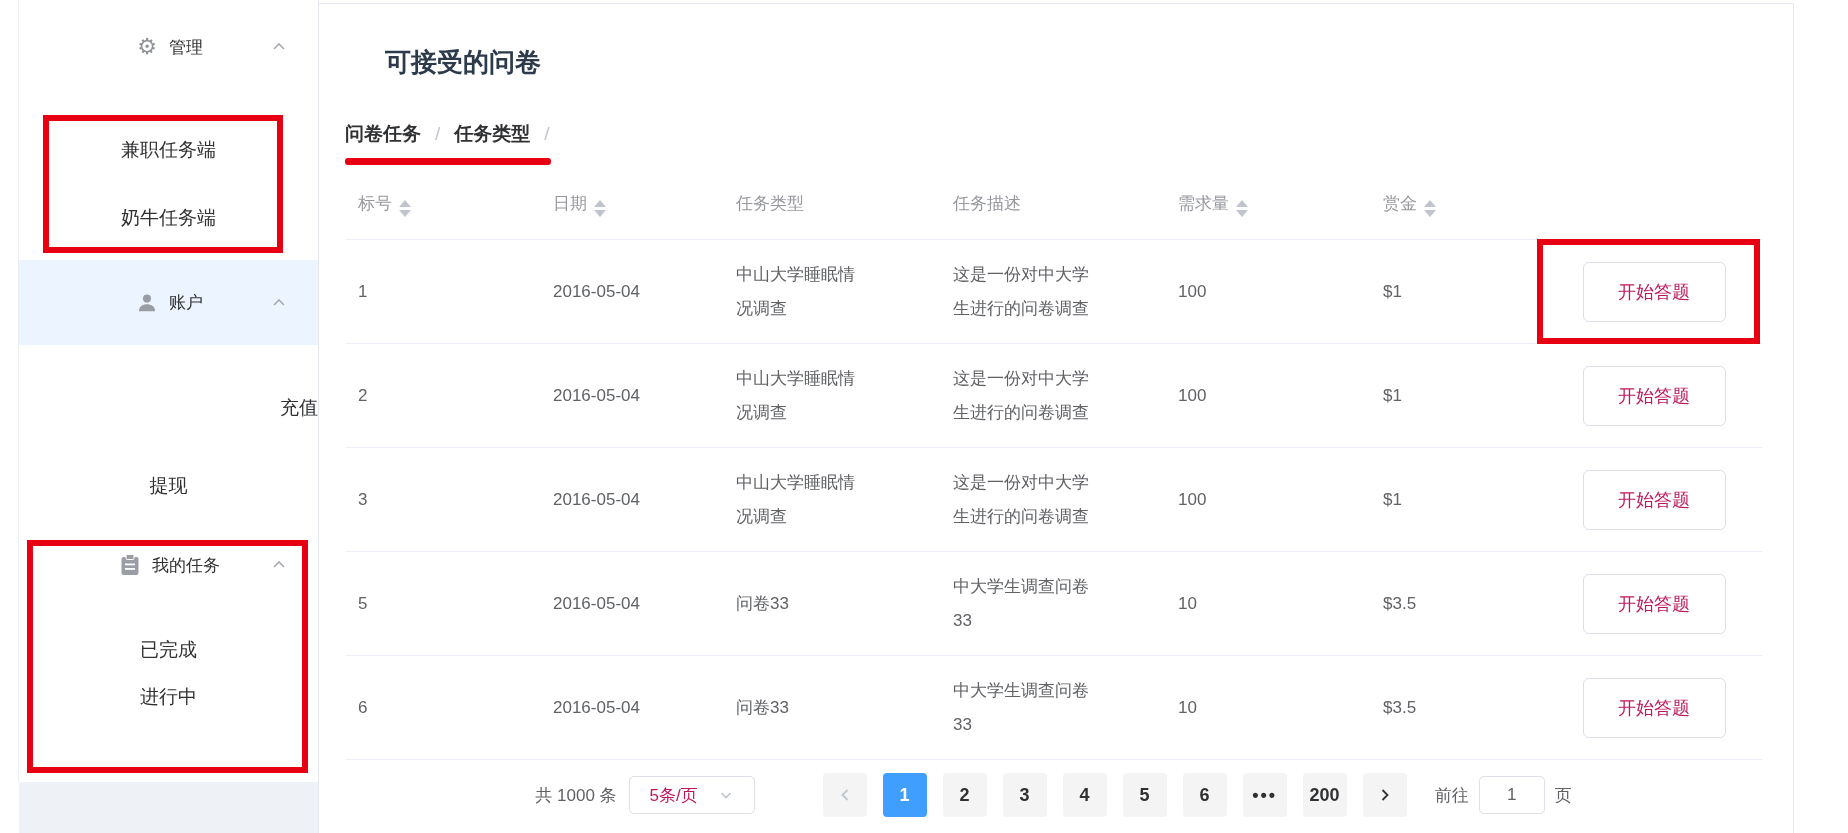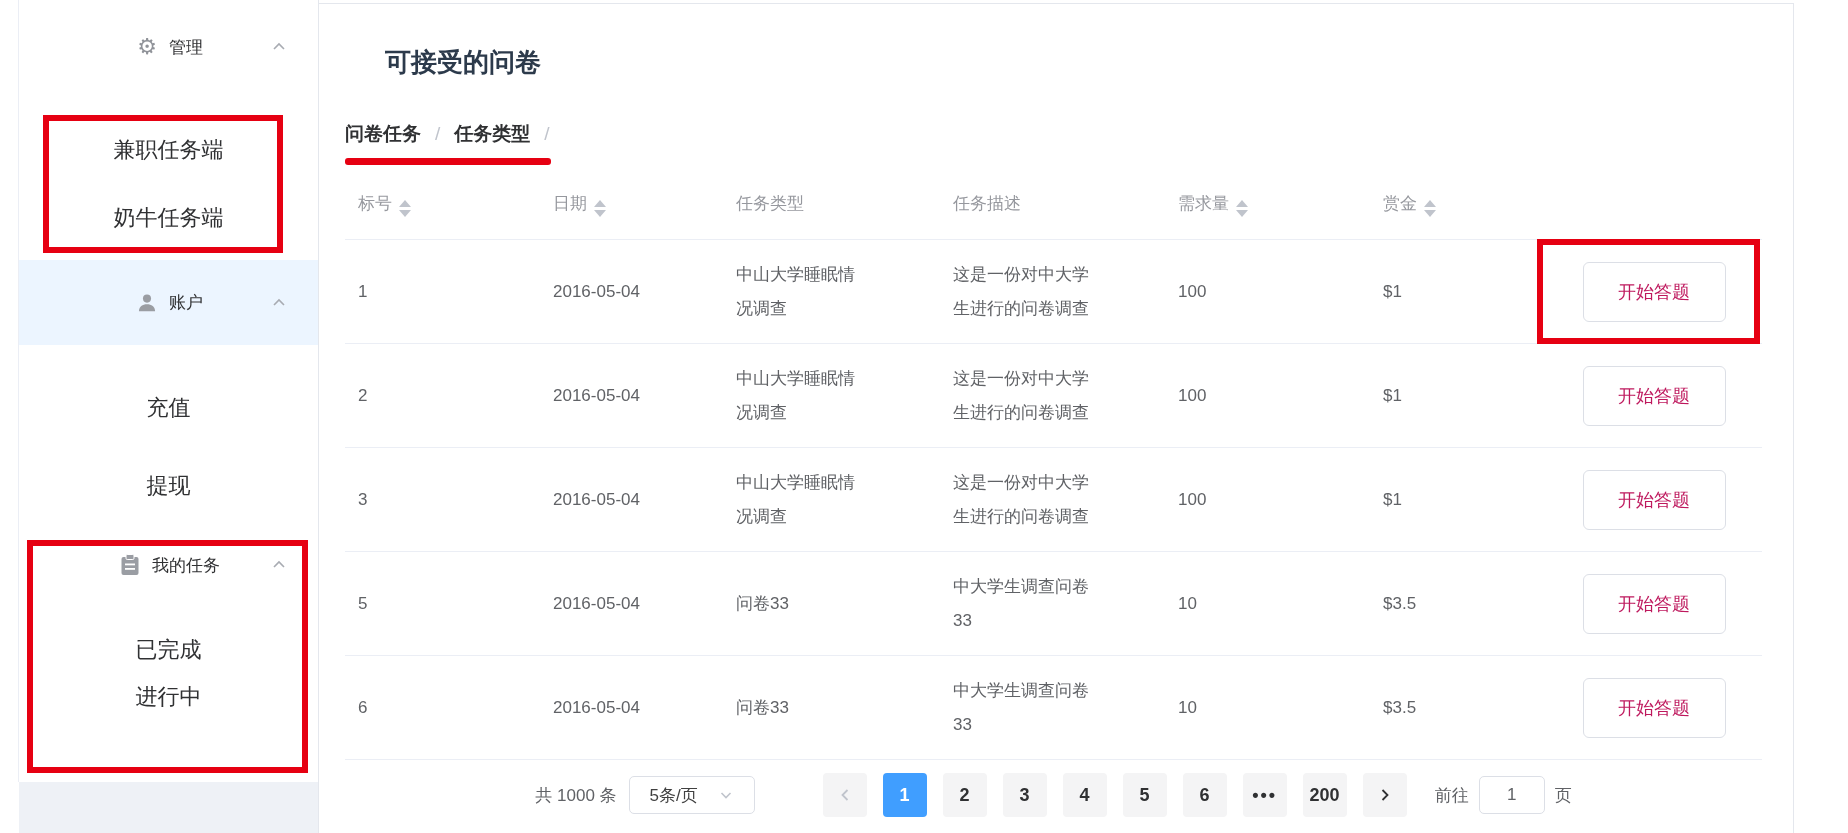--- a/index.html
+++ b/index.html
@@ -6,21 +6,21 @@
   html,body { width:1848px; height:833px; background:#fff; overflow:hidden;
               font-family:"Liberation Sans", sans-serif; color:#303133; }
   .abs { position:absolute; }
   #stage { position:relative; width:1848px; height:833px; background:#fff; }
 
   
   .sidebar-left-line { left:18px; top:0; width:1px; height:782px; background:#ebeef5; }
   .sidebar-right-line { left:318px; top:0; width:1px; height:833px; background:#e4e7ed; }
   .sidebar-footer { left:19px; top:782px; width:299px; height:51px; background:#eef1f6; }
   .side-row { left:19px; width:299px; height:50px; display:flex; align-items:center;
-              justify-content:center; font-size:22px; color:#303133; cursor:pointer; }
+              justify-content:center; font-size:19px; color:#303133; cursor:pointer; }
   .side-row.group { font-size:17px; }
   .side-row.active { background:#ecf5ff; height:85px; }
   .side-icon { display:inline-flex; align-items:center; justify-content:center;
                width:26px; height:26px; margin-right:9px; color:#909399; }
   .side-chevron { position:absolute; right:30px; top:50%; transform:translateY(-50%);
                   color:#a8abb2; display:flex; }
 
   
   .card-top-line { left:318px; top:3px; width:1476px; height:1px; background:#e4e7ed; }
   .card-right-line { left:1793px; top:3px; width:1px; height:830px; background:#e4e7ed; }
@@ -49,21 +49,21 @@
   .answer-btn { width:143px; height:60px; background:#fff; border:1px solid #dcdfe6;
                 border-radius:6px; font-size:18px; color:#be185d; cursor:pointer;
                 font-family:inherit; }
 
   
   .pagination { left:345px; top:765px; width:1417px; height:60px; display:flex;
                 align-items:center; justify-content:center; font-size:17px; color:#606266; }
   .pg-total { margin-right:12px; }
   .pg-select { width:126px; height:38px; border:1px solid #dcdfe6; border-radius:5px;
                display:flex; align-items:center; justify-content:center; gap:20px;
-               color:#404040; cursor:pointer; margin-right:60px; background:#fff; }
+               color:#be185d; cursor:pointer; margin-right:60px; background:#fff; }
   .pg-btn { min-width:44px; height:44px; padding:0 6px; margin:0 8px; border:none;
             background:#f4f4f5; border-radius:4px; font-size:18px; font-weight:bold;
             color:#303133; display:flex; align-items:center; justify-content:center;
             cursor:pointer; font-family:inherit; }
   .pg-btn.is-active { background:#409eff; color:#fff; }
   .pg-btn.arrow { color:#303133; }
   .pg-btn.arrow.disabled { color:#c0c4cc; cursor:default; }
   .pg-goto { display:flex; align-items:center; gap:10px; margin-left:20px; }
   .pg-input { width:66px; height:38px; border:1px solid #dcdfe6; border-radius:5px;
               text-align:center; font-size:17px; color:#606266; font-family:inherit; }
@@ -105,21 +105,21 @@
           <path d="M3.2 21c0-4.8 3.9-7.6 8.8-7.6s8.8 2.8 8.8 7.6z"></path>
         </svg>
     </span>
     <span>账户</span>
     <span class="side-chevron">
       <svg width="18" height="18" viewBox="0 0 18 18">
           <polyline points="4,11 9,6 14,11" fill="none" stroke="#a8abb2" stroke-width="1.6"></polyline>
         </svg>
     </span>
   </div>
-  <div class="abs side-row" style="top:383px;">
+  <div class="abs side-row" style="top:383px;justify-content:flex-end;">
     <span>充值</span>
   </div>
   <div class="abs side-row" style="top:461px;">
     <span>提现</span>
   </div>
 
   <div class="abs side-row group" style="top:540px;">
     <span class="side-icon">
       <svg width="20" height="22" viewBox="0 0 20 22">
           <rect x="1.5" y="3" width="17" height="18" rx="2" fill="#9a9da3"></rect>

